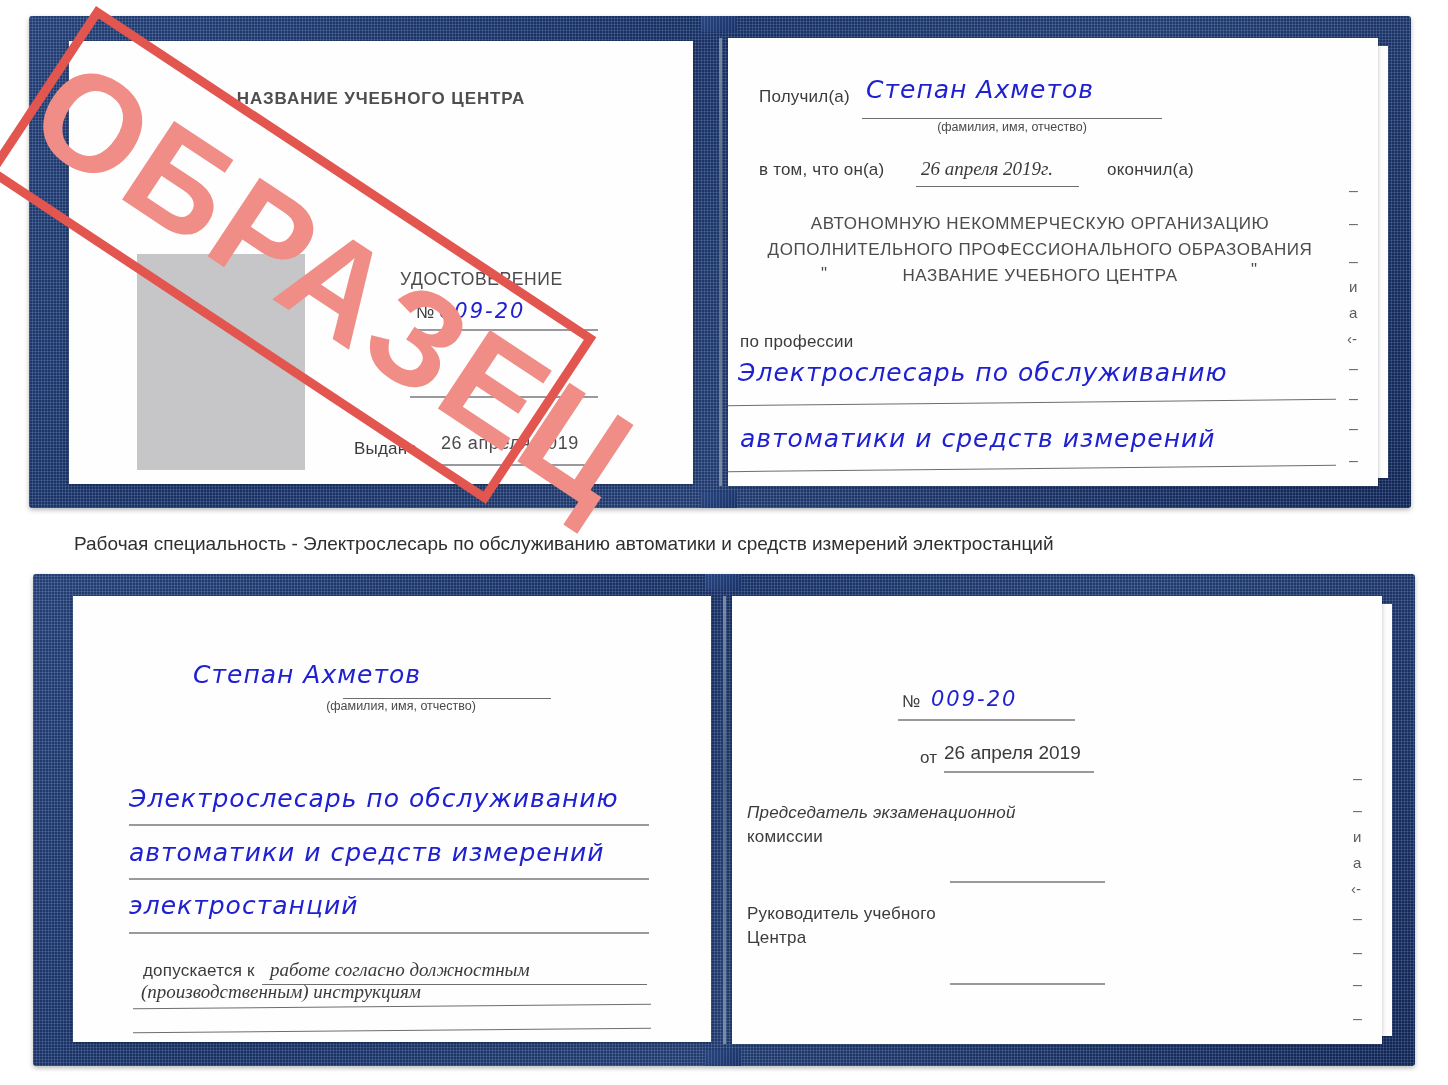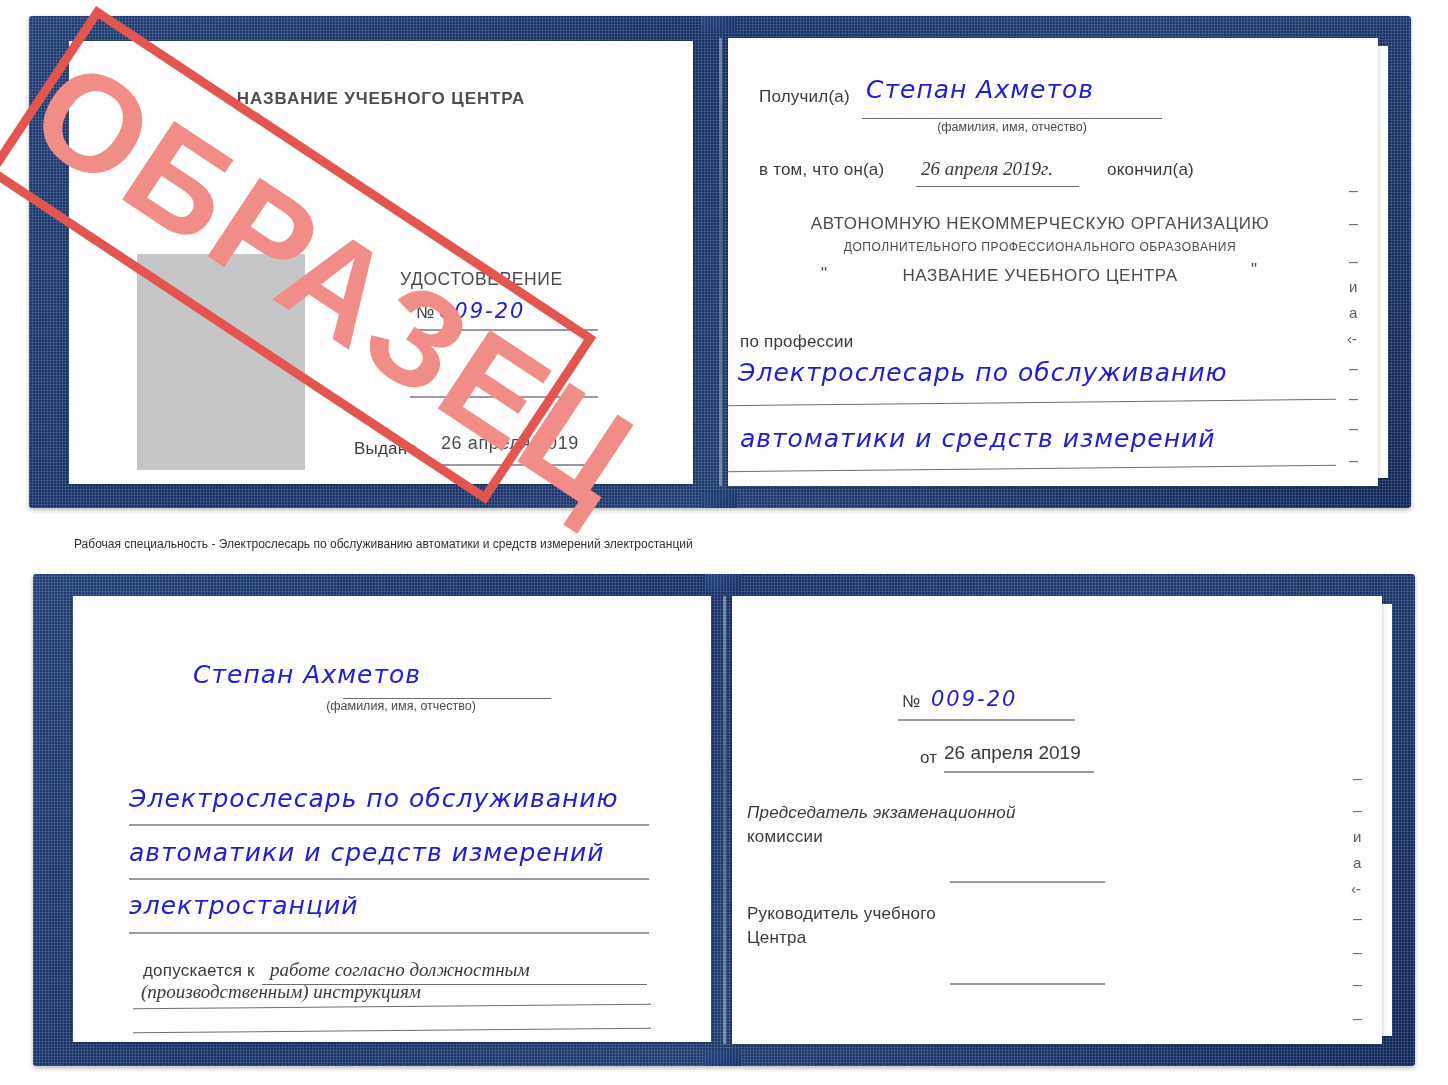--- a/index.html
+++ b/index.html
@@ -124,21 +124,21 @@
     font-family:"Liberation Sans", sans-serif;
     pointer-events:none;
     z-index:40;
   }
 
   
   .caption{
     position:absolute;
     left:74px; top:531px;
     width:1060px;
-    font-size:12px;
+    font-size:19px;
     line-height:26px;
     color:#2f2f31;
     z-index:30;
   }
 
   
   .ghost{
     position:absolute;
     font-size:15px;
     color:#5b5b60;
@@ -186,21 +186,21 @@
     <div class="t hand big" style="left:138px;top:37px;">Степан Ахметов</div>
     <div class="rule dark" style="left:134px;top:80px;width:300px;"></div>
     <div class="t label-sm center" style="left:134px;top:82px;width:300px;">(фамилия, имя, отчество)</div>
 
     <div class="t label" style="left:31px;top:122px;">в том, что он(а)</div>
     <div class="t serif-it" style="left:193px;top:120px;">26 апреля 2019г.</div>
     <div class="rule dark" style="left:188px;top:148px;width:163px;"></div>
     <div class="t label" style="left:379px;top:122px;">окончил(а)</div>
 
     <div class="t caps center" style="left:12px;top:176px;width:600px;font-size:17px;">АВТОНОМНУЮ НЕКОММЕРЧЕСКУЮ ОРГАНИЗАЦИЮ</div>
-    <div class="t caps center" style="left:12px;top:202px;width:600px;font-size:12px;">ДОПОЛНИТЕЛЬНОГО ПРОФЕССИОНАЛЬНОГО ОБРАЗОВАНИЯ</div>
+    <div class="t caps center" style="left:12px;top:202px;width:600px;font-size:17px;">ДОПОЛНИТЕЛЬНОГО ПРОФЕССИОНАЛЬНОГО ОБРАЗОВАНИЯ</div>
     <div class="t caps" style="left:93px;top:226px;font-size:17px;">"</div>
     <div class="t caps center" style="left:12px;top:228px;width:600px;font-size:17px;">НАЗВАНИЕ УЧЕБНОГО ЦЕНТРА</div>
     <div class="t caps" style="left:523px;top:222px;font-size:17px;">"</div>
 
     <div class="t label" style="left:12px;top:294px;">по профессии</div>
 
     <div class="t hand big" style="left:10px;top:320px;">Электрослесарь по обслуживанию</div>
     <div class="rule dark" style="left:0px;top:364px;width:608px;transform:rotate(-0.6deg);"></div>
 
     <div class="t hand big" style="left:12px;top:386px;">автоматики и средств измерений</div>

